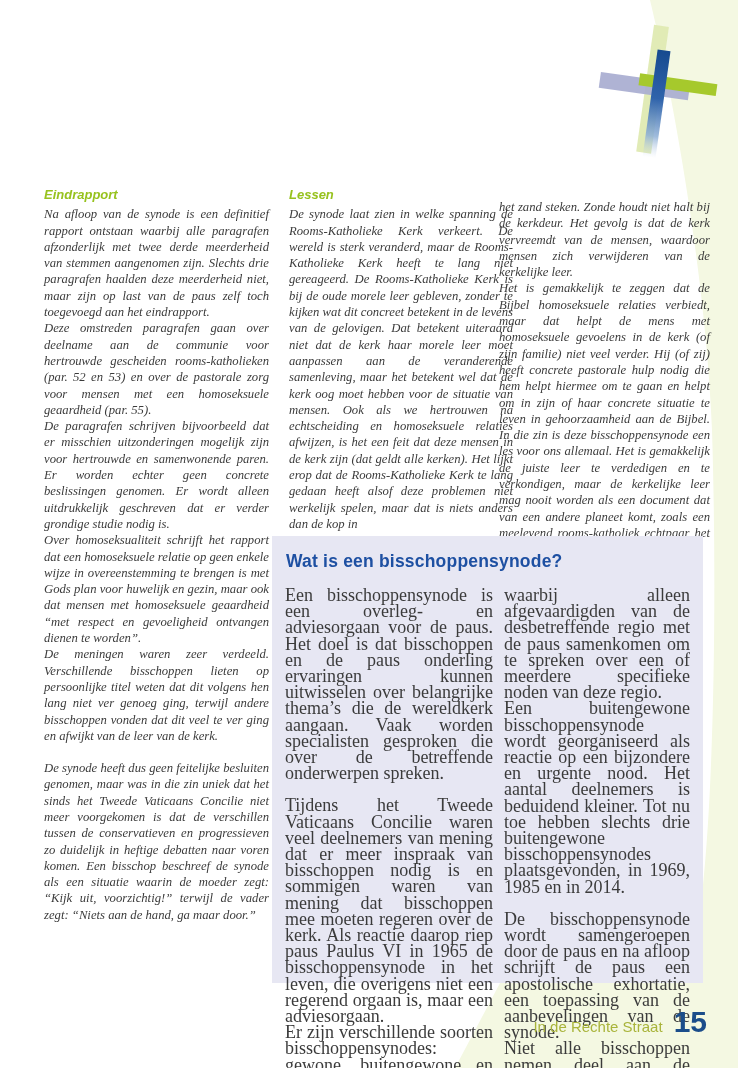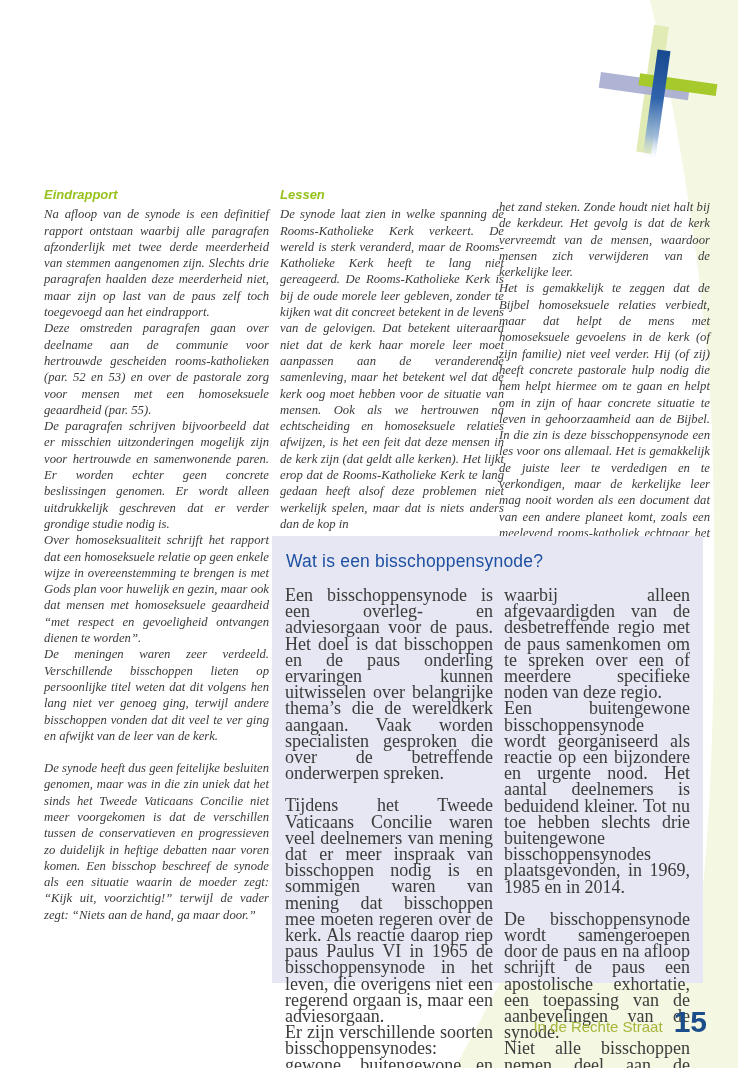--- a/index.html
+++ b/index.html
@@ -9,36 +9,36 @@
     font-family:"Liberation Serif","DejaVu Serif",serif;
     color:#3b3b3b;
   }
   
   .art{position:absolute;left:0;top:0;width:738px;height:1068px;z-index:0;}
   
   .col{position:absolute;z-index:2;font-size:12.7px;line-height:16.3px;font-style:italic;}
   .col p{margin:0;text-align:justify;}
   .col p.gap{margin-top:16px;}
   .col1{left:44px;top:187px;width:225px;}
-  .col2{left:280px;top:187px;width:224px;}
+  .col2{left:289px;top:187px;width:224px;}
   .col3{left:499px;top:199px;width:211px;}
   h2.section{
     font-family:"Liberation Sans","DejaVu Sans",sans-serif;
     font-size:13px;font-weight:bold;color:#97c21e;
     margin:0 0 3px 0;padding:0;
   }
   
   .infobox{
     position:absolute;left:272px;top:536px;width:431px;height:447px;
     background:#e7e7f3;z-index:2;box-sizing:border-box;
     padding:12px 13px 10px 13px;
   }
   .infobox h1{
     font-family:"Liberation Sans","DejaVu Sans",sans-serif;
-    font-size:17.5px;font-weight:normal;color:#1e50a2;
+    font-size:17.5px;font-weight:bold;color:#1e50a2;
     margin:3px 0 15px 1px;letter-spacing:.2px;
   }
   .box-cols{display:flex;gap:11px;}
   .box-col{font-size:18px;line-height:16.2px;}
   .box-col p{margin:0;text-align:justify;}
   .box-col p.gap{margin-top:16px;}
   .box-col-left{width:208px;}
   .box-col-right{width:186px;}
   
   .footer{

